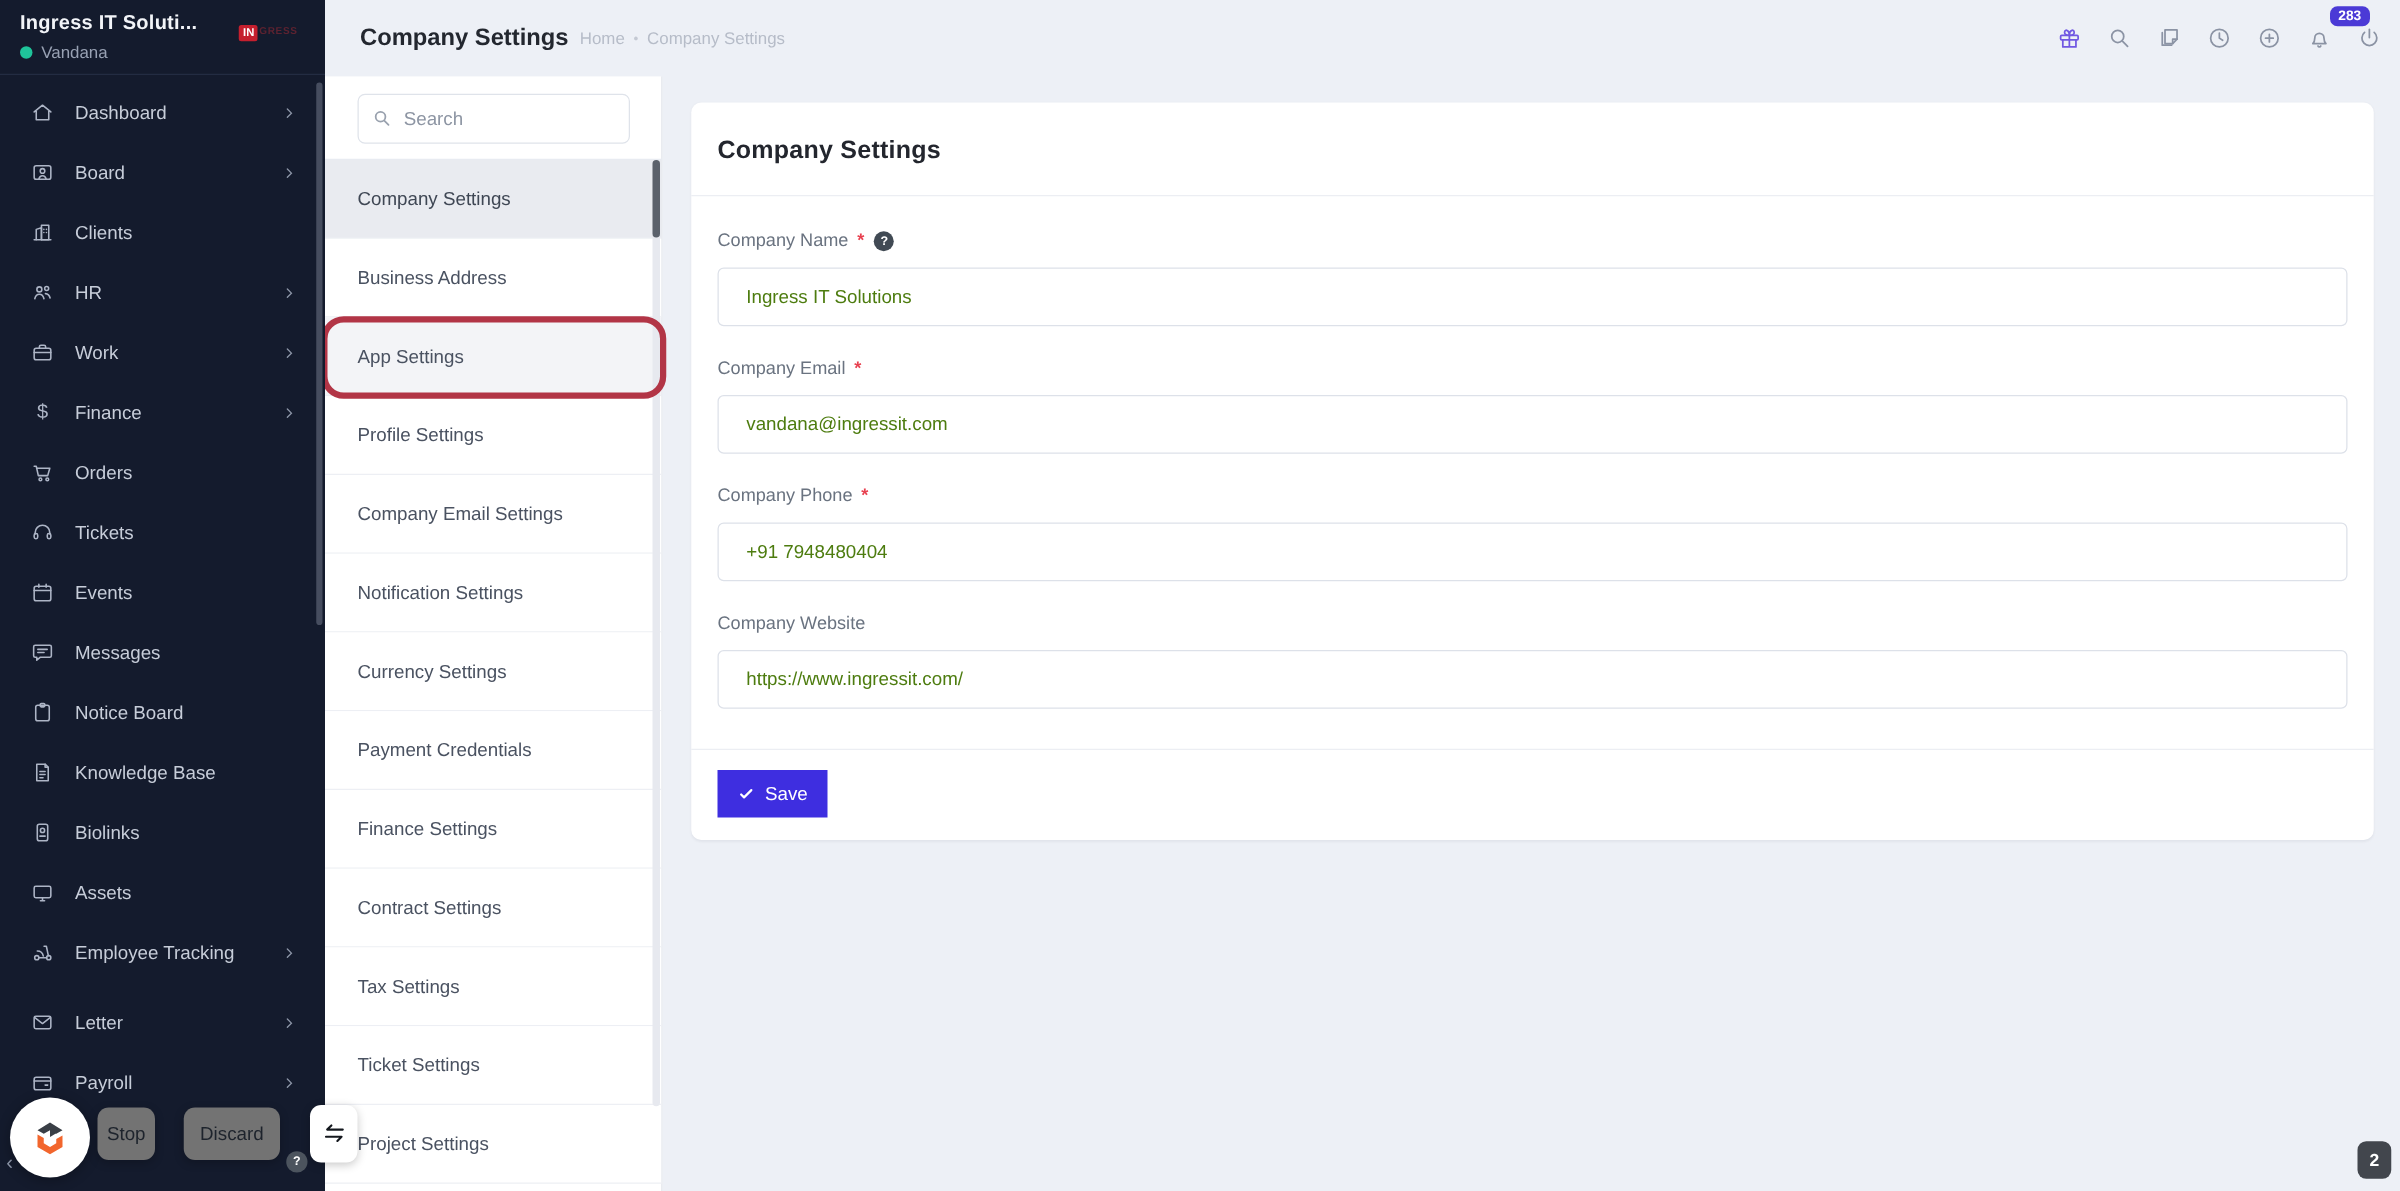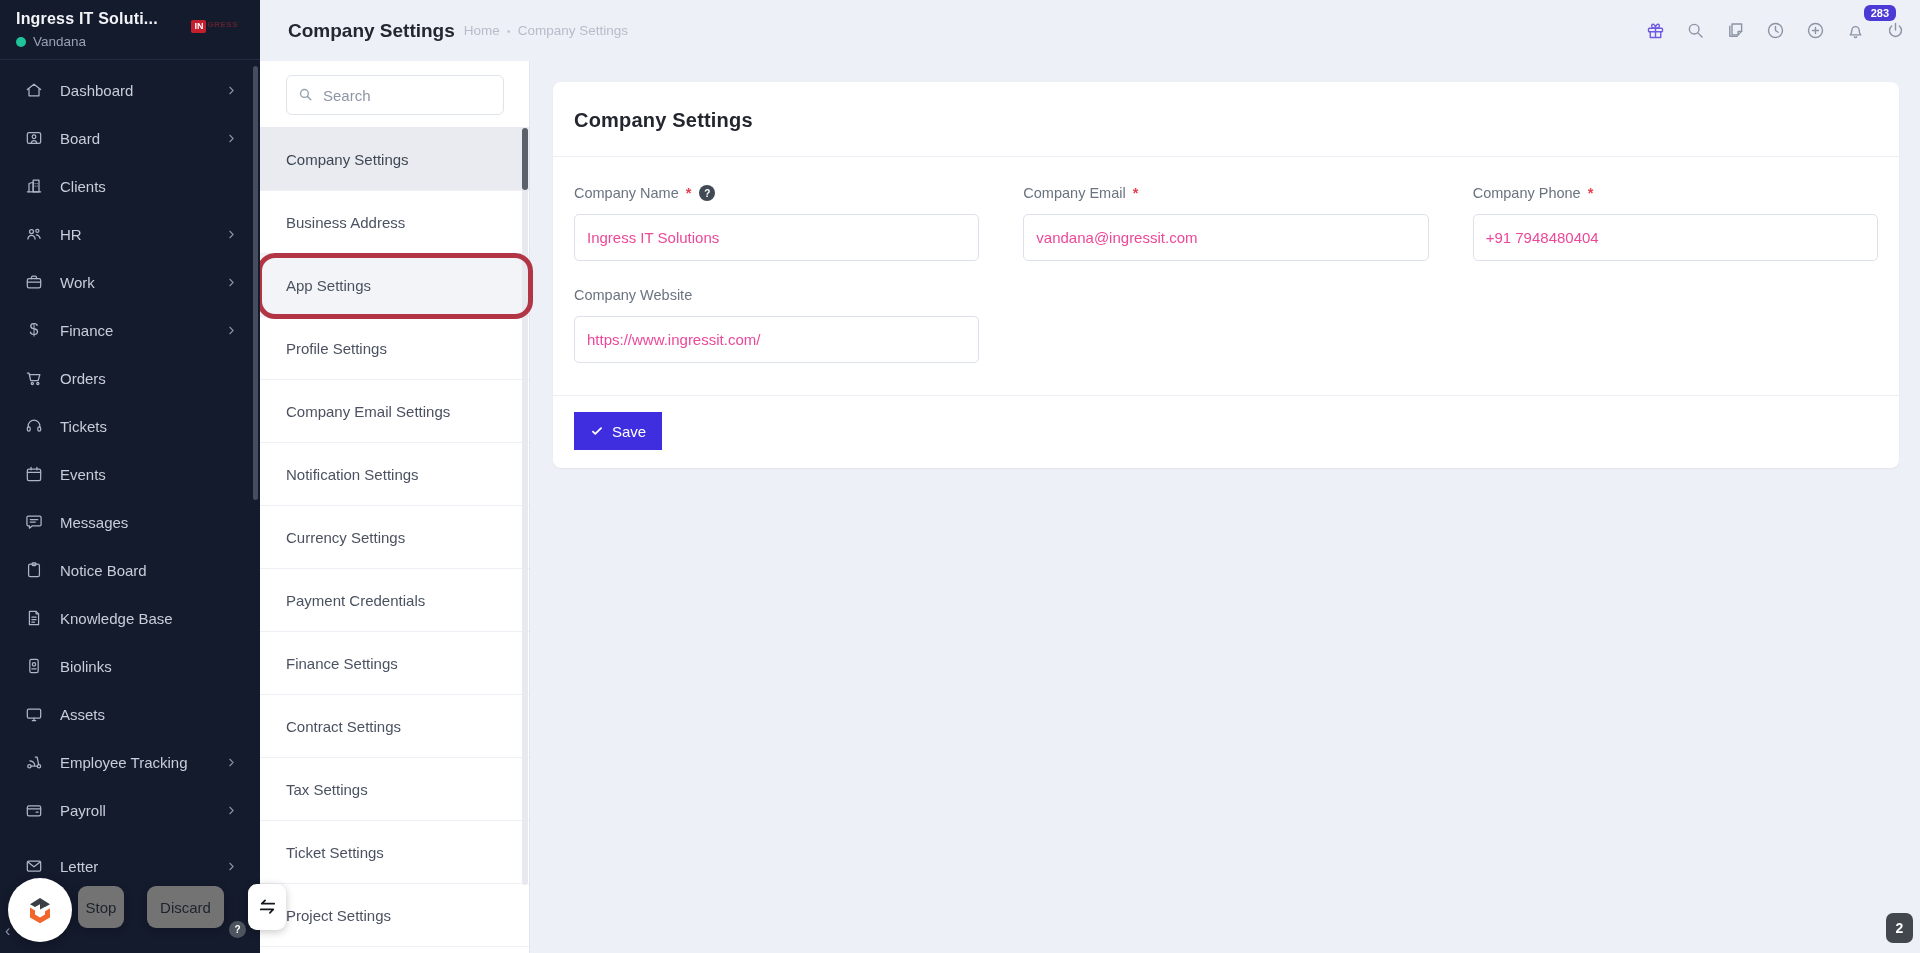--- a/index.html
+++ b/index.html
@@ -68,28 +68,28 @@
     background:#5b616b; border-radius:3px; z-index:2; }
   .annotation-ring { position:absolute; left:-3px; top:192px; width:276px; height:66px;
     border:5px solid #b23546; border-radius:18px; pointer-events:none; z-index:8; }
 
   
   .main { position:absolute; left:530px; top:61px; width:1390px; height:892px; background:#edf0f6; }
   .card { position:absolute; left:23px; top:21px; width:1346px; background:#fff;
     border-radius:8px; box-shadow:0 1px 2px rgba(16,24,40,.05); }
   .card-head { padding:27px 21px 24px; border-bottom:1px solid #eceef3; }
   .card-title { font-size:20px; font-weight:700; color:#23262e; letter-spacing:.2px; }
-  .card-form { padding:28px 21px 32px; display:grid; grid-template-columns:1fr 1fr 1fr;
+  .card-form { padding:28px 21px 32px; display:grid; grid-template-columns:1fr;
     column-gap:44px; row-gap:26px; }
   .field-label { display:flex; align-items:center; gap:5px; font-size:14.5px; color:#6a7380; margin-bottom:13px; }
   .req { color:#e84150; font-weight:700; margin-left:2px; }
   .qmark { width:16px; height:16px; border-radius:50%; background:#414a54; color:#fff;
     font-size:10px; font-weight:700; display:inline-flex; align-items:center; justify-content:center; margin-left:3px; }
   .field input { width:100%; height:47px; border:1px solid #dde1e9; border-radius:5px;
-    padding:0 12px; font-size:15px; color:#ec4899; outline:none; background:#fff;
+    padding:0 22px; font-size:15px; color:#4d7c0f; outline:none; background:#fff;
     font-family:"Liberation Sans", sans-serif; }
   .card-foot { border-top:1px solid #eceef3; padding:16px 21px 18px; }
   .save-btn { display:inline-flex; align-items:center; gap:8px; height:38px; padding:0 16px;
     background:#3e2ee0; border:none; border-radius:0; color:#fff; font-size:15px;
     cursor:pointer; font-family:"Liberation Sans", sans-serif; }
   .save-btn svg { width:14px; height:14px; }
 
   
   .rec-logo { position:absolute; left:8px; top:878px; width:64px; height:64px; border-radius:50%;
     background:#fff; box-shadow:0 2px 10px rgba(0,0,0,.3); display:flex; align-items:center;
@@ -292,42 +292,42 @@
               <path d="M8.5 17h7.5M13.5 6h2.2L17.6 15M7 10.5c3.2 0 5.2 1.9 5.8 4.9"></path>
             </svg>
           </span>
         <span class="nlabel">Employee Tracking</span>
         <span class="chev">
             <svg viewBox="0 0 24 24" fill="none" stroke="currentColor" stroke-width="2" stroke-linecap="round">
               <path d="M9 6l6 6-6 6"></path>
             </svg>
           </span>
       </div>
+      <div class="nav-item gap">
+        <span class="nicon">
+            <svg viewBox="0 0 24 24" fill="none" stroke="currentColor" stroke-width="1.5" stroke-linecap="round" stroke-linejoin="round">
+              <rect x="4" y="6" width="16" height="12" rx="1.6"></rect>
+              <path d="M5 7.5 12 13l7-5.5"></path>
+            </svg>
+          </span>
+        <span class="nlabel">Letter</span>
+        <span class="chev">
+            <svg viewBox="0 0 24 24" fill="none" stroke="currentColor" stroke-width="2" stroke-linecap="round">
+              <path d="M9 6l6 6-6 6"></path>
+            </svg>
+          </span>
+      </div>
       <div class="nav-item">
         <span class="nicon">
             <svg viewBox="0 0 24 24" fill="none" stroke="currentColor" stroke-width="1.5" stroke-linecap="round" stroke-linejoin="round">
               <rect x="4" y="7" width="16" height="12" rx="2"></rect>
               <path d="M4 10.5h16M14.5 14.5H17"></path>
             </svg>
           </span>
         <span class="nlabel">Payroll</span>
-        <span class="chev">
-            <svg viewBox="0 0 24 24" fill="none" stroke="currentColor" stroke-width="2" stroke-linecap="round">
-              <path d="M9 6l6 6-6 6"></path>
-            </svg>
-          </span>
-      </div>
-      <div class="nav-item gap">
-        <span class="nicon">
-            <svg viewBox="0 0 24 24" fill="none" stroke="currentColor" stroke-width="1.5" stroke-linecap="round" stroke-linejoin="round">
-              <rect x="4" y="6" width="16" height="12" rx="1.6"></rect>
-              <path d="M5 7.5 12 13l7-5.5"></path>
-            </svg>
-          </span>
-        <span class="nlabel">Letter</span>
         <span class="chev">
             <svg viewBox="0 0 24 24" fill="none" stroke="currentColor" stroke-width="2" stroke-linecap="round">
               <path d="M9 6l6 6-6 6"></path>
             </svg>
           </span>
       </div>
     </div>
     <div class="side-scrollbar"></div>
     <div class="corner-chev">‹</div>
   </div>

